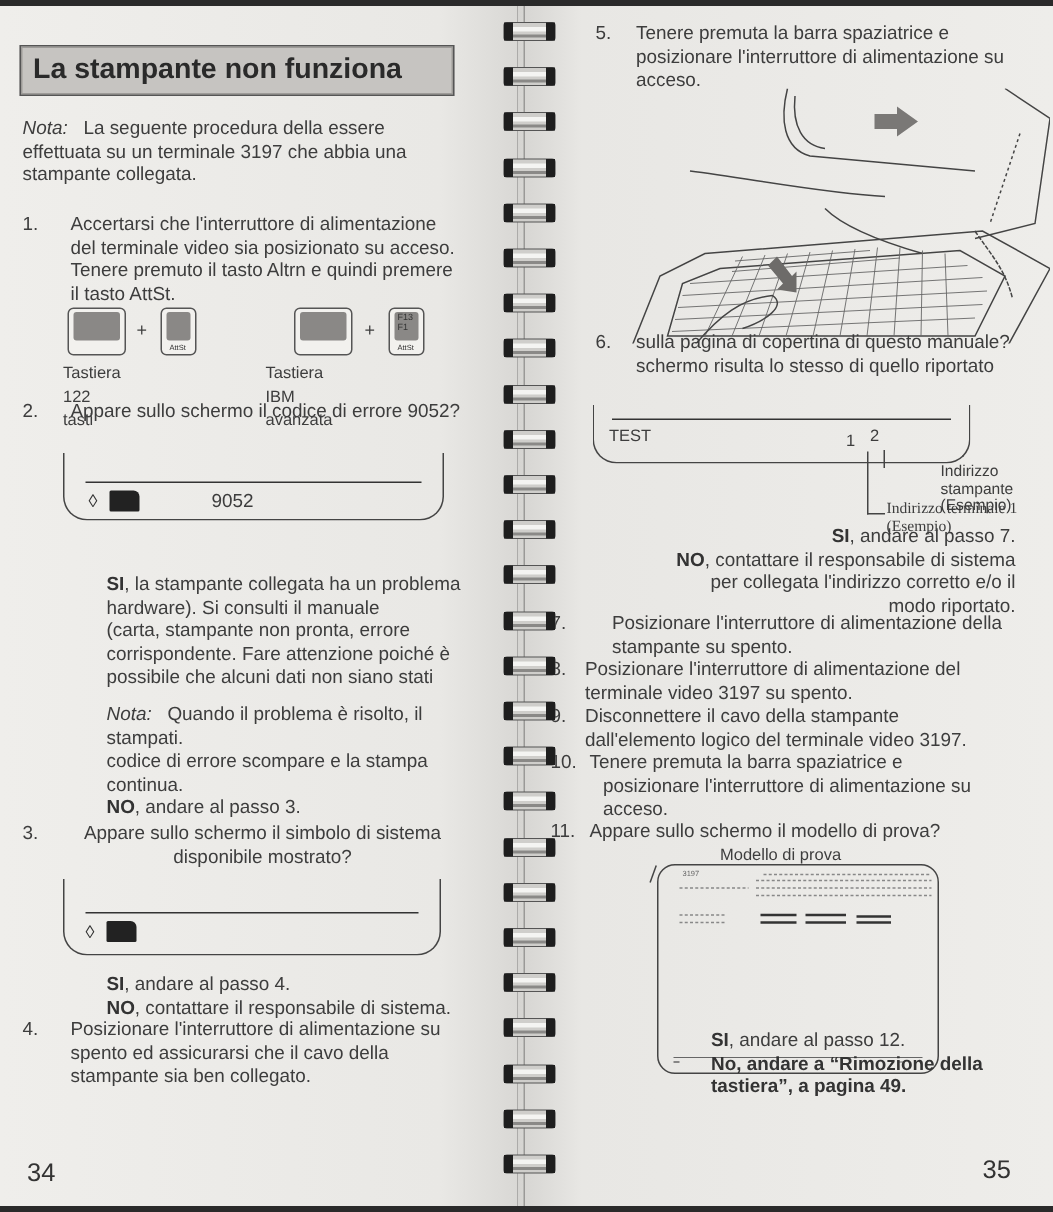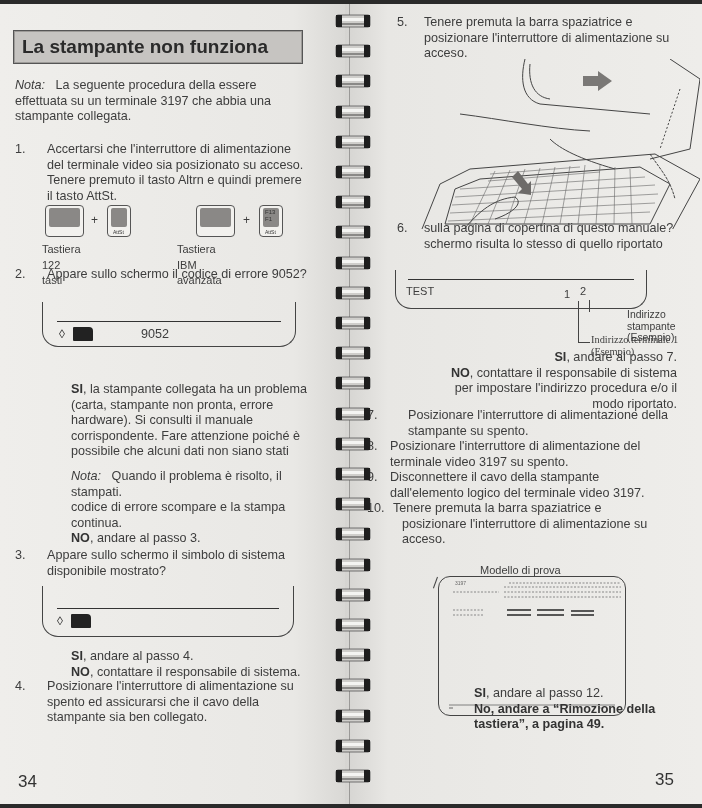--- a/index.html
+++ b/index.html
@@ -79,34 +79,34 @@
 
   <div class="abs screen" style="left:42px;top:298px;width:252px;height:44px;">
     <div class="line" style="top:19px;"></div>
     <span class="abs" style="left:16px;top:25px;font-size:12px;color:#333;">◊</span>
     <span class="abs" style="left:30px;top:25px;width:20px;height:14px;background:#222;border-radius:1px 4px 1px 1px;"></span>
     <span class="abs txt" style="left:98px;top:25px;">9052</span>
   </div>
 
   <div class="abs txt" style="left:71px;top:378px;width:270px;">
     <div><b>SI</b><span>, la stampante collegata ha un problema</span></div>
+    <div>hardware).  Si consulti il manuale</div>
     <div>(carta, stampante non pronta, errore</div>
-    <div>hardware).  Si consulti il manuale</div>
     <div>corrispondente.  Fare attenzione poiché è</div>
     <div>possibile che alcuni dati non siano stati</div>
     <div style="margin-top:9px;"><i class="it">Nota:</i>&nbsp;&nbsp; <span>Quando il problema è risolto, il</span></div>
     <div>stampati.</div>
     <div>codice di errore scompare e la stampa</div>
     <div>continua.</div>
     <div><b>NO</b><span>, andare al passo 3.</span></div>
   </div>
 
   <div class="abs txt" style="left:15px;top:544px;width:320px;">
     <span class="num">3.</span>
-    <div style="margin-left:32px;">
+    <div style="text-align:center;">
       <div>Appare sullo schermo il simbolo di sistema</div>
       <div>disponibile mostrato?</div>
     </div>
   </div>
 
   <div class="abs screen" style="left:42px;top:582px;width:250px;height:50px;">
     <div class="line" style="top:22px;"></div>
     <span class="abs" style="left:14px;top:28px;font-size:12px;color:#333;">◊</span>
     <span class="abs" style="left:28px;top:28px;width:20px;height:14px;background:#222;border-radius:1px 4px 1px 1px;"></span>
   </div>
@@ -183,21 +183,21 @@
     <div>(Esempio)</div>
   </div>
   <div class="abs txt" style="left:246px;top:330px;font-size:10.4px;line-height:11.5px;font-family:Liberation Serif, serif;">
     <div>Indirizzo terminale 1</div>
     <div>(Esempio)</div>
   </div>
 
   <div class="abs txt" style="left:82px;top:346px;width:250px;text-align:right;">
     <div><b>SI</b><span>, andare al passo 7.</span></div>
     <div><b>NO</b><span>, contattare il responsabile di sistema</span></div>
-    <div>per impostare l'indirizzo procedura e/o il</div>
+    <div>per collegata l'indirizzo corretto e/o il</div>
     <div>modo riportato.</div>
   </div>
 
   <div class="abs txt" style="left:22px;top:404px;width:330px;">
     <span class="num">7.</span>
     <div style="margin-left:41px;">
       <div>Posizionare l'interruttore di alimentazione della</div>
       <div>stampante su spento.</div>
     </div>
   </div>
@@ -220,20 +220,24 @@
     <span class="num" style="width:26px;">10.</span>
     <div style="margin-left:0;text-indent:26px;">
       <div>Tenere premuta la barra spaziatrice e</div>
     </div>
     <div style="margin-left:35px;">
       <div>posizionare l'interruttore di alimentazione su</div>
       <div>acceso.</div>
     </div>
   </div>
 
+  <div class="abs txt" style="left:22px;top:543px;width:330px;">
+    <span class="num" style="width:26px;">11.</span>
+    <div style="margin-left:26px;">Appare sullo schermo il modello di prova?</div>
+  </div>
 
   <div class="abs txt" style="left:135px;top:559px;font-size:11px;">Modello di prova</div>
   <div class="abs" style="left:92px;top:573px;width:1px;height:12px;background:#444;transform:rotate(20deg);transform-origin:top;"></div>
   <div class="abs" style="left:93px;top:572px;width:186px;height:138px;border:1.3px solid #444;border-radius:12px;">
     <span class="abs" style="left:16px;top:3px;font-size:5px;color:#666;">3197</span>
     <svg class="abs" style="left:0;top:0;" width="186" height="138" viewBox="0 0 186 138">
       <g stroke="#888" stroke-width="1" stroke-dasharray="2 1.5">
         <line x1="70" y1="6" x2="182" y2="6"></line>
         <line x1="65" y1="10" x2="182" y2="10"></line>
         <line x1="14" y1="15" x2="60" y2="15"></line>

